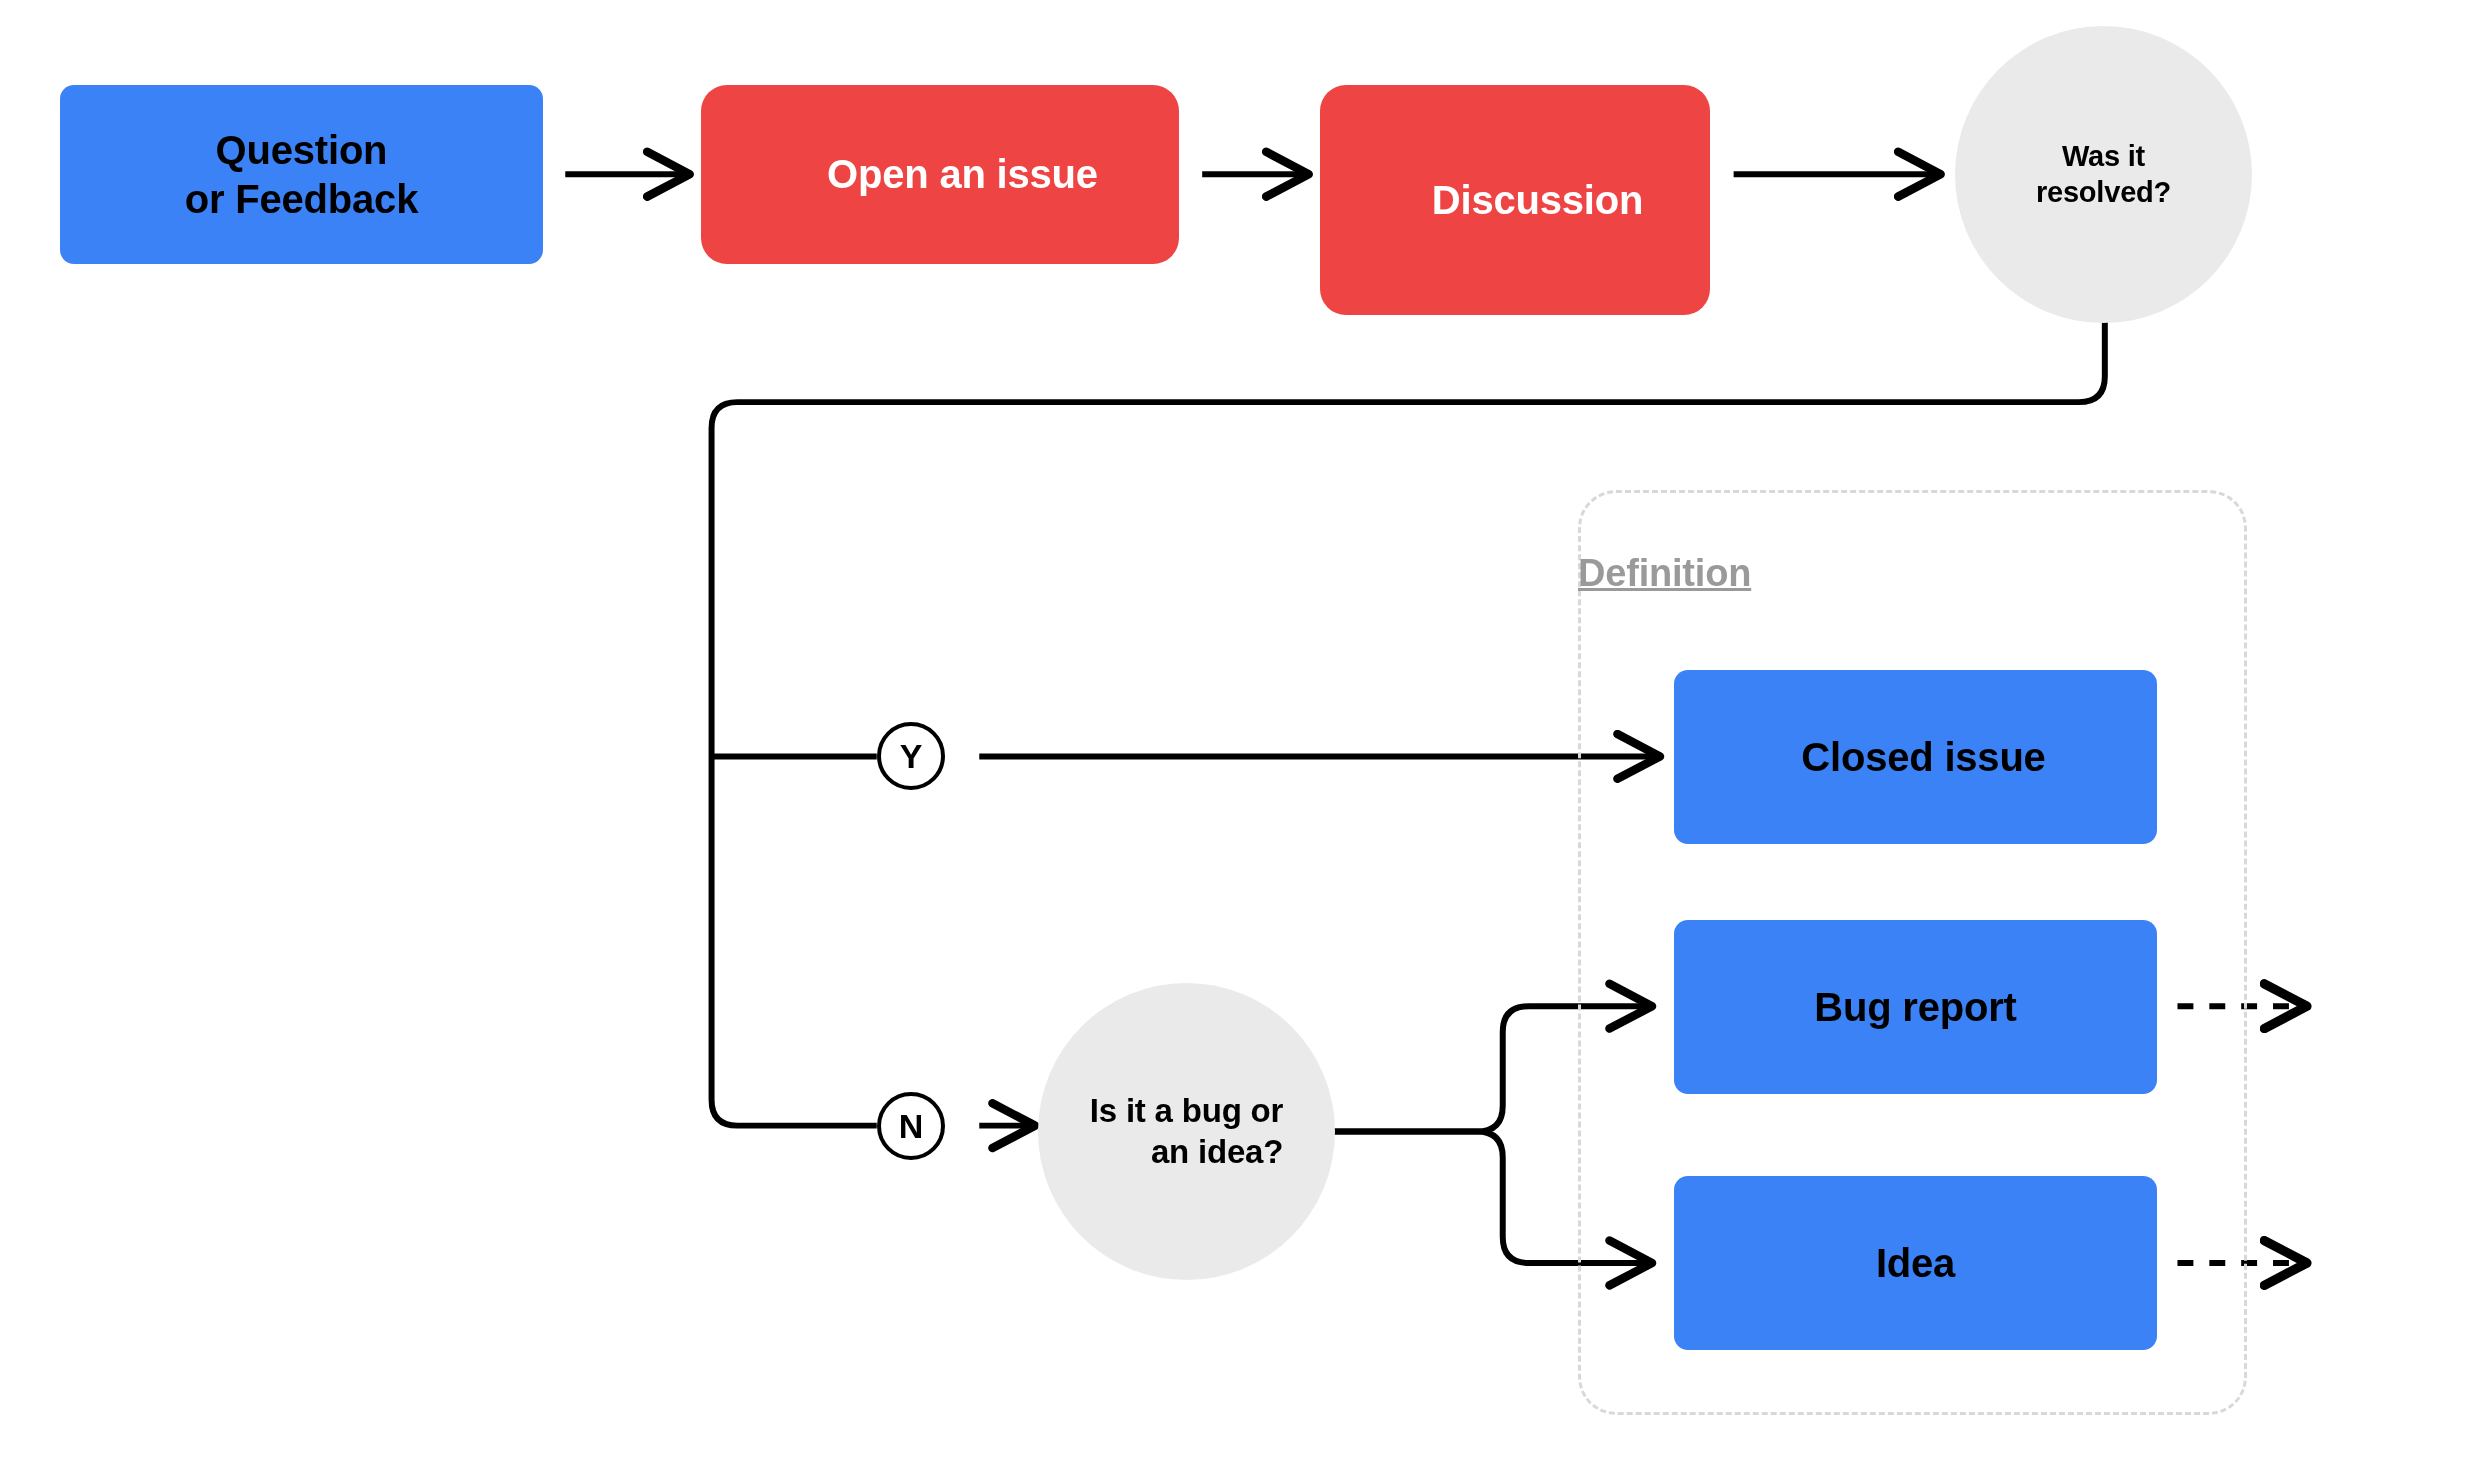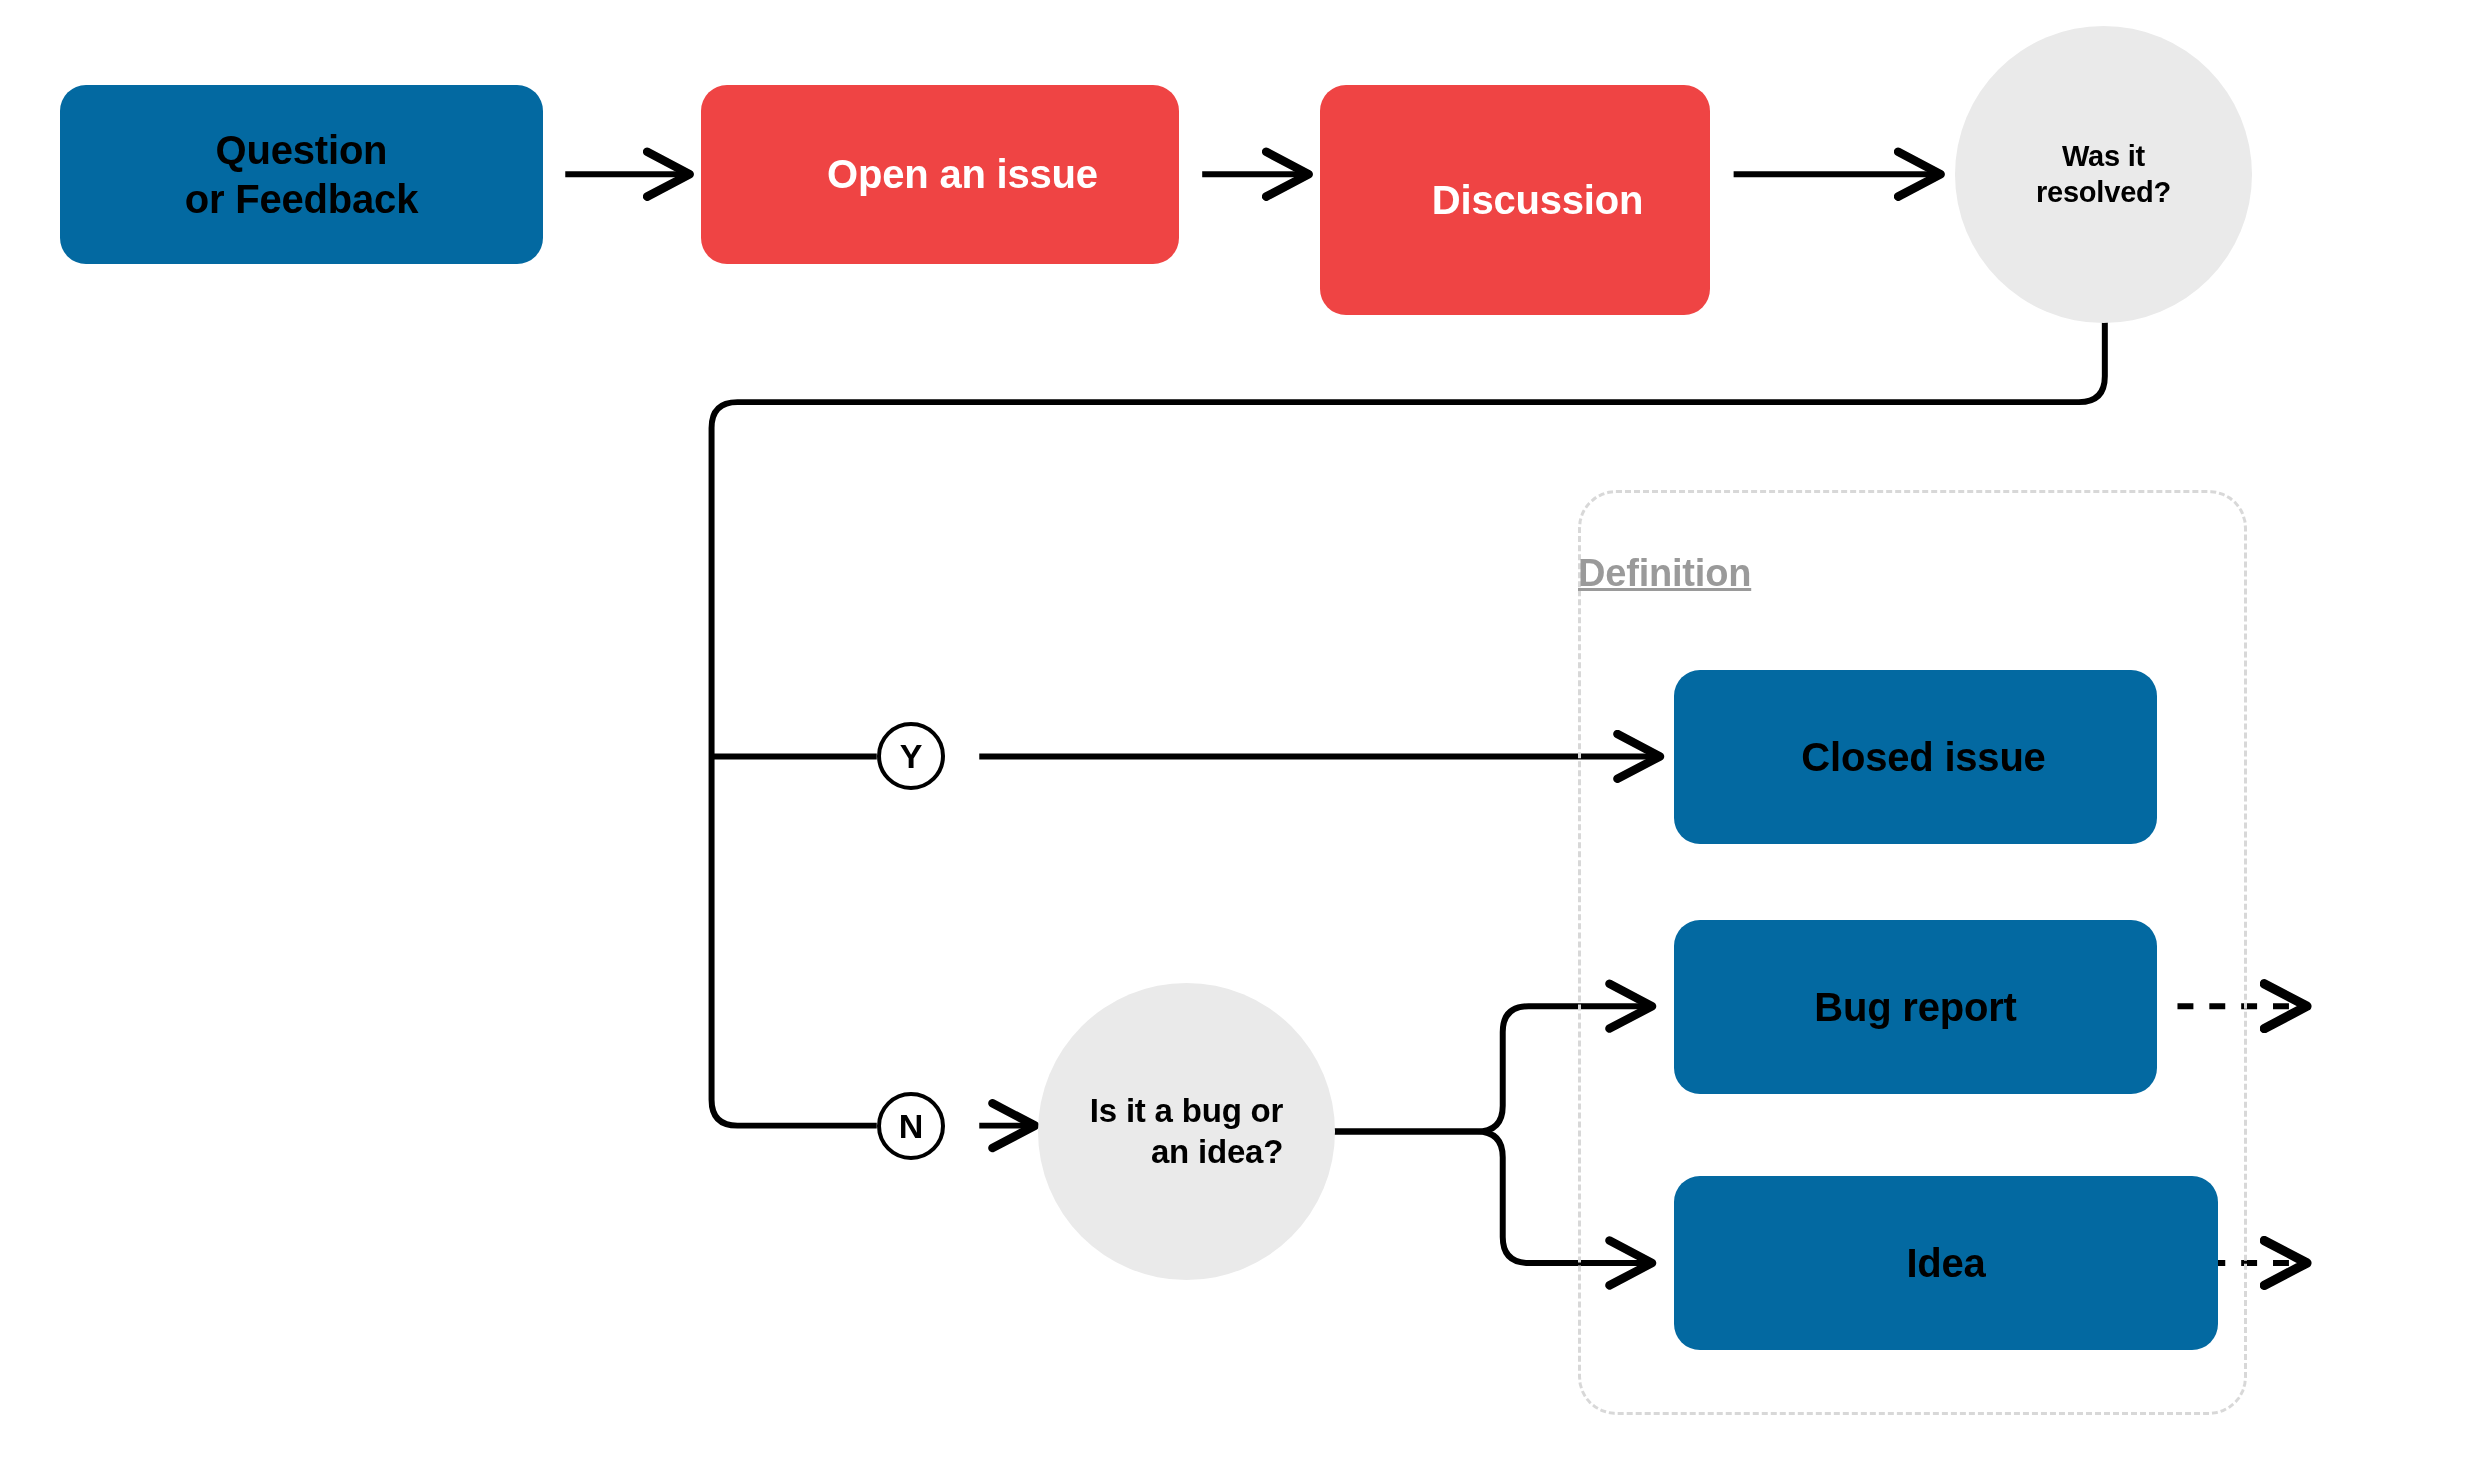--- a/index.html
+++ b/index.html
@@ -33,22 +33,23 @@
     display: flex;
     align-items: center;
     justify-content: center;
     text-align: center;
     line-height: 1.22;
   }
   .node-box {
     border-radius: 26px;
   }
   .node-light {
-    background: #0369a1;
+    background: #3b82f6;
     color: #000000;
+    border-radius: 14px;
   }
   .node-dark {
     background: #ef4444;
     color: #ffffff;
     padding-left: 45px;
   }
   .node-circle {
     background: #EAEAEA;
     color: #000000;
     border-radius: 50%;
@@ -192,21 +193,21 @@
   </div>
 
   <div class="node node-box node-light t-lg" style="left:1674px; top:670px; width:483px; height:174px;padding-left:16px;">
     <span>Closed issue</span>
   </div>
 
   <div class="node node-box node-light t-lg" style="left:1674px; top:920px; width:483px; height:174px;">
     <span>Bug report</span>
   </div>
 
-  <div class="node node-box node-light t-lg" style="left:1674px; top:1176px; width:544px; height:174px;">
+  <div class="node node-box node-light t-lg" style="left:1674px; top:1176px; width:483px; height:174px;">
     <span>Idea</span>
   </div>
 
   <div class="branch-badge" style="left:877px; top:722px; width:68px; height:68px;">
     <span>Y</span>
   </div>
 
   <div class="branch-badge" style="left:877px; top:1092px; width:68px; height:68px;">
     <span>N</span>
   </div>

